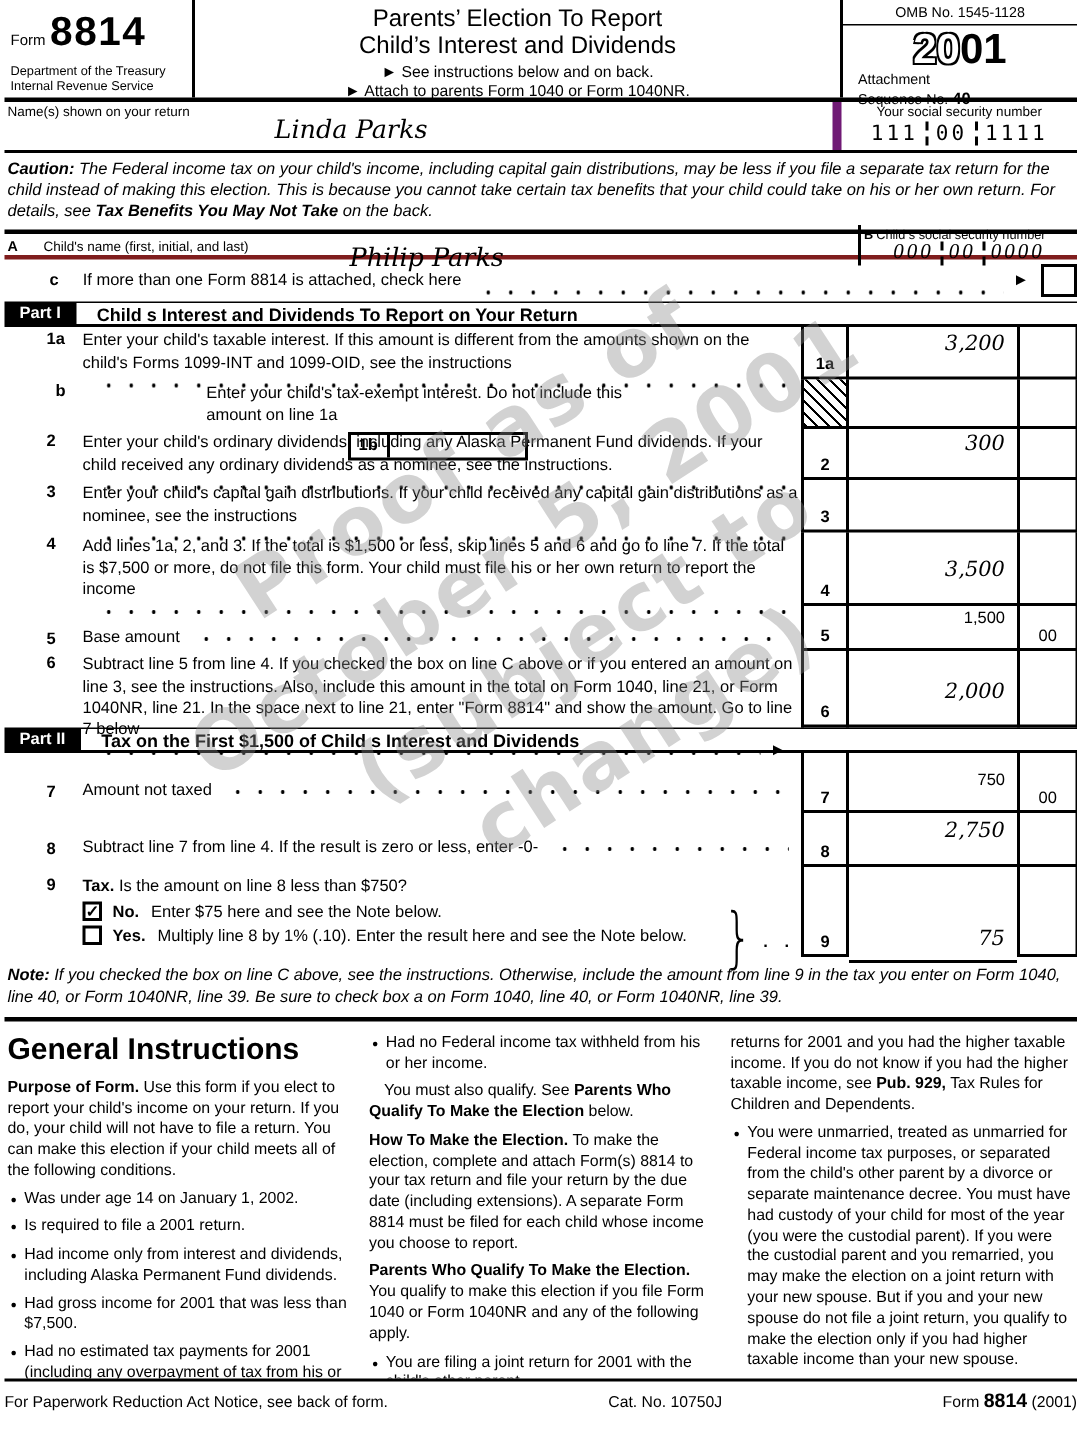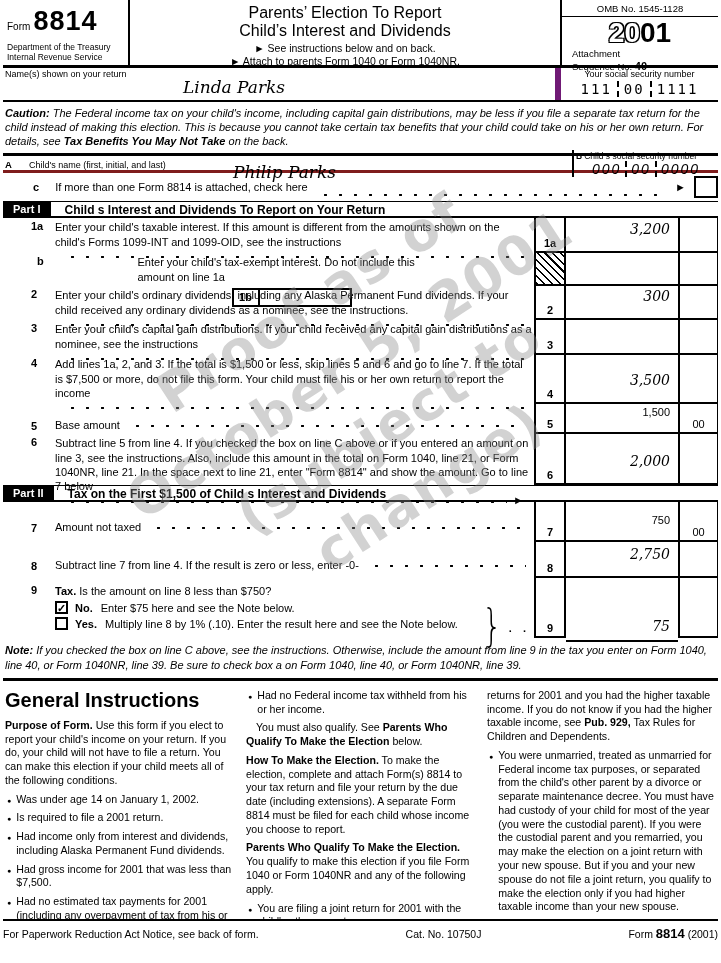--- a/index.html
+++ b/index.html
@@ -52,21 +52,21 @@
   .caution { font-style:italic; font-size:11px; line-height:1.28; padding:4px 2px 5px; border-bottom:3px solid #000; font-family:"Liberation Sans", sans-serif; }
 
   
   .child-row { display:flex; height:17px; border-bottom:3px solid #7f1d1d;align-items:center; }
   .child-a { flex:1; position:relative; padding:1px 0 0 2px; }
   .a-tag { font-weight:bold; font-size:9.5px; margin-right:14px; }
   .child-name { position:absolute; left:230px; top:5px; }
   .child-b { width:146px; border-left:2px solid #000; }
   .b-label { font-size:8.5px; padding:1px 0 0 2px; white-space:nowrap; }
   .b-label b { margin-right:2px; }
-  .ssn2 { font-family:Liberation Sans, sans-serif; font-style:italic; font-size:14px; display:flex; justify-content:center; letter-spacing:2px; }
+  .ssn2 { font-family:Liberation Serif, serif; font-style:italic; font-size:14px; display:flex; justify-content:center; letter-spacing:2px; }
   .ssn2 span { padding:0 4px; }
   .ssn2 span + span { border-left:2px dashed #000; }
 
   
   .linec { display:flex; align-items:center; height:28px; padding-left:30px; }
   .lc-tag { font-weight:bold; margin-right:16px; }
   .leader { flex:1; align-self:flex-end; height:10px; margin:0 6px 4px 10px;
     background-image:radial-gradient(circle, #000 1.1px, transparent 1.4px);
     background-size:15px 4px; background-repeat:repeat-x; background-position:left bottom; }
   .arrow { font-size:11px; margin-right:8px; }

